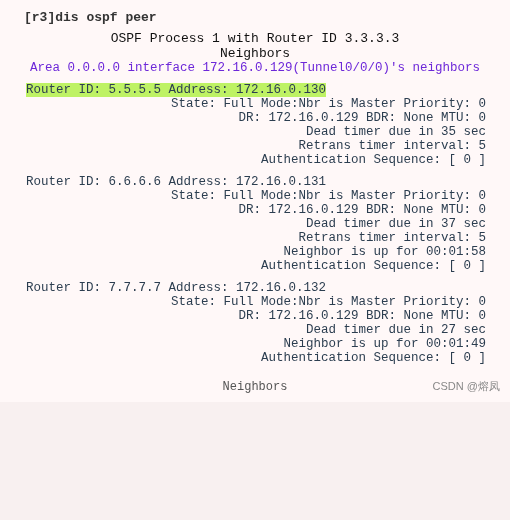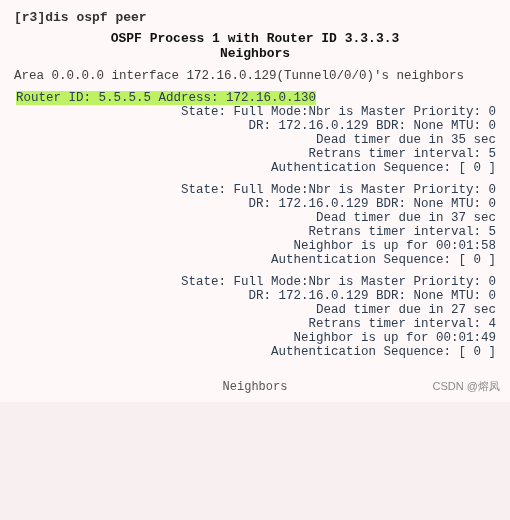--- a/index.html
+++ b/index.html
@@ -13,42 +13,41 @@
       font-size: 13px;
       width: 510px;
       height: 520px;
       overflow: hidden;
       position: relative;
     }
     .terminal {
       background: #fff8f8;
       width: 510px;
       height: 402px;
-      padding: 10px 14px;
+      padding: 10px 24px;
       overflow: hidden;
       position: relative;
     }
     .command-line {
       color: #333;
       font-weight: bold;
       margin-bottom: 6px;
     }
     .header-block {
       text-align: center;
-      margin-bottom: 8px;
       color: #111;
-      font-weight: bold;
     }
     .section {
       margin-bottom: 8px;
     }
     .area-line {
-      color: #404040;
+      color: #6d28d9;
       font-size: 12.5px;
       margin-bottom: 2px;
+      text-align: center;
     }
     .info-line {
       color: #2c3e50;
       font-size: 12.5px;
       padding-left: 2px;
     }
     .indent {
       padding-left: 18px;
       text-align: right;
     }
@@ -90,33 +89,38 @@
       <span style="background:#bef264;">Router ID: <span>5.5.5.5</span>       Address: <span>172.16.0.130</span></span>
     </div>
     <div class="info-line indent">State: Full  Mode:Nbr is  Master  Priority: 0</div>
     <div class="info-line indent">DR: 172.16.0.129  BDR: None   MTU: 0</div>
     <div class="info-line indent">Dead timer due in 35 sec</div>
     <div class="info-line indent">Retrans timer interval: 5</div>
     <div class="info-line indent">Authentication Sequence: [ 0 ]</div>
   </div>
 
   <div class="section">
+    <div class="info-line">
+      Router ID: <span>6.6.6.6</span>       Address: <span>172.16.0.131</span>
+    </div>
     <div class="info-line indent">State: Full  Mode:Nbr is  Master  Priority: 0</div>
     <div class="info-line indent">DR: 172.16.0.129  BDR: None   MTU: 0</div>
     <div class="info-line indent">Dead timer due in 37 sec</div>
     <div class="info-line indent">Retrans timer interval: 5</div>
     <div class="info-line indent">Neighbor is up for 00:01:58</div>
     <div class="info-line indent">Authentication Sequence: [ 0 ]</div>
   </div>
 
   <div class="section">
+    <div class="info-line">
+      Router ID: <span>7.7.7.7</span>       Address: <span>172.16.0.132</span>
+    </div>
     <div class="info-line indent">State: Full  Mode:Nbr is  Master  Priority: 0</div>
     <div class="info-line indent">DR: 172.16.0.129  BDR: None   MTU: 0</div>
     <div class="info-line indent">Dead timer due in 27 sec</div>
-    <div class="info-line indent">Retrans timer interval: 4</div>
     <div class="info-line indent">Neighbor is up for 00:01:49</div>
     <div class="info-line indent">Authentication Sequence: [ 0 ]</div>
   </div>
 
   <div class="footer">Neighbors</div>
   <div class="watermark">CSDN @熔凤</div>
 
 </div>
 
 </body></html>

